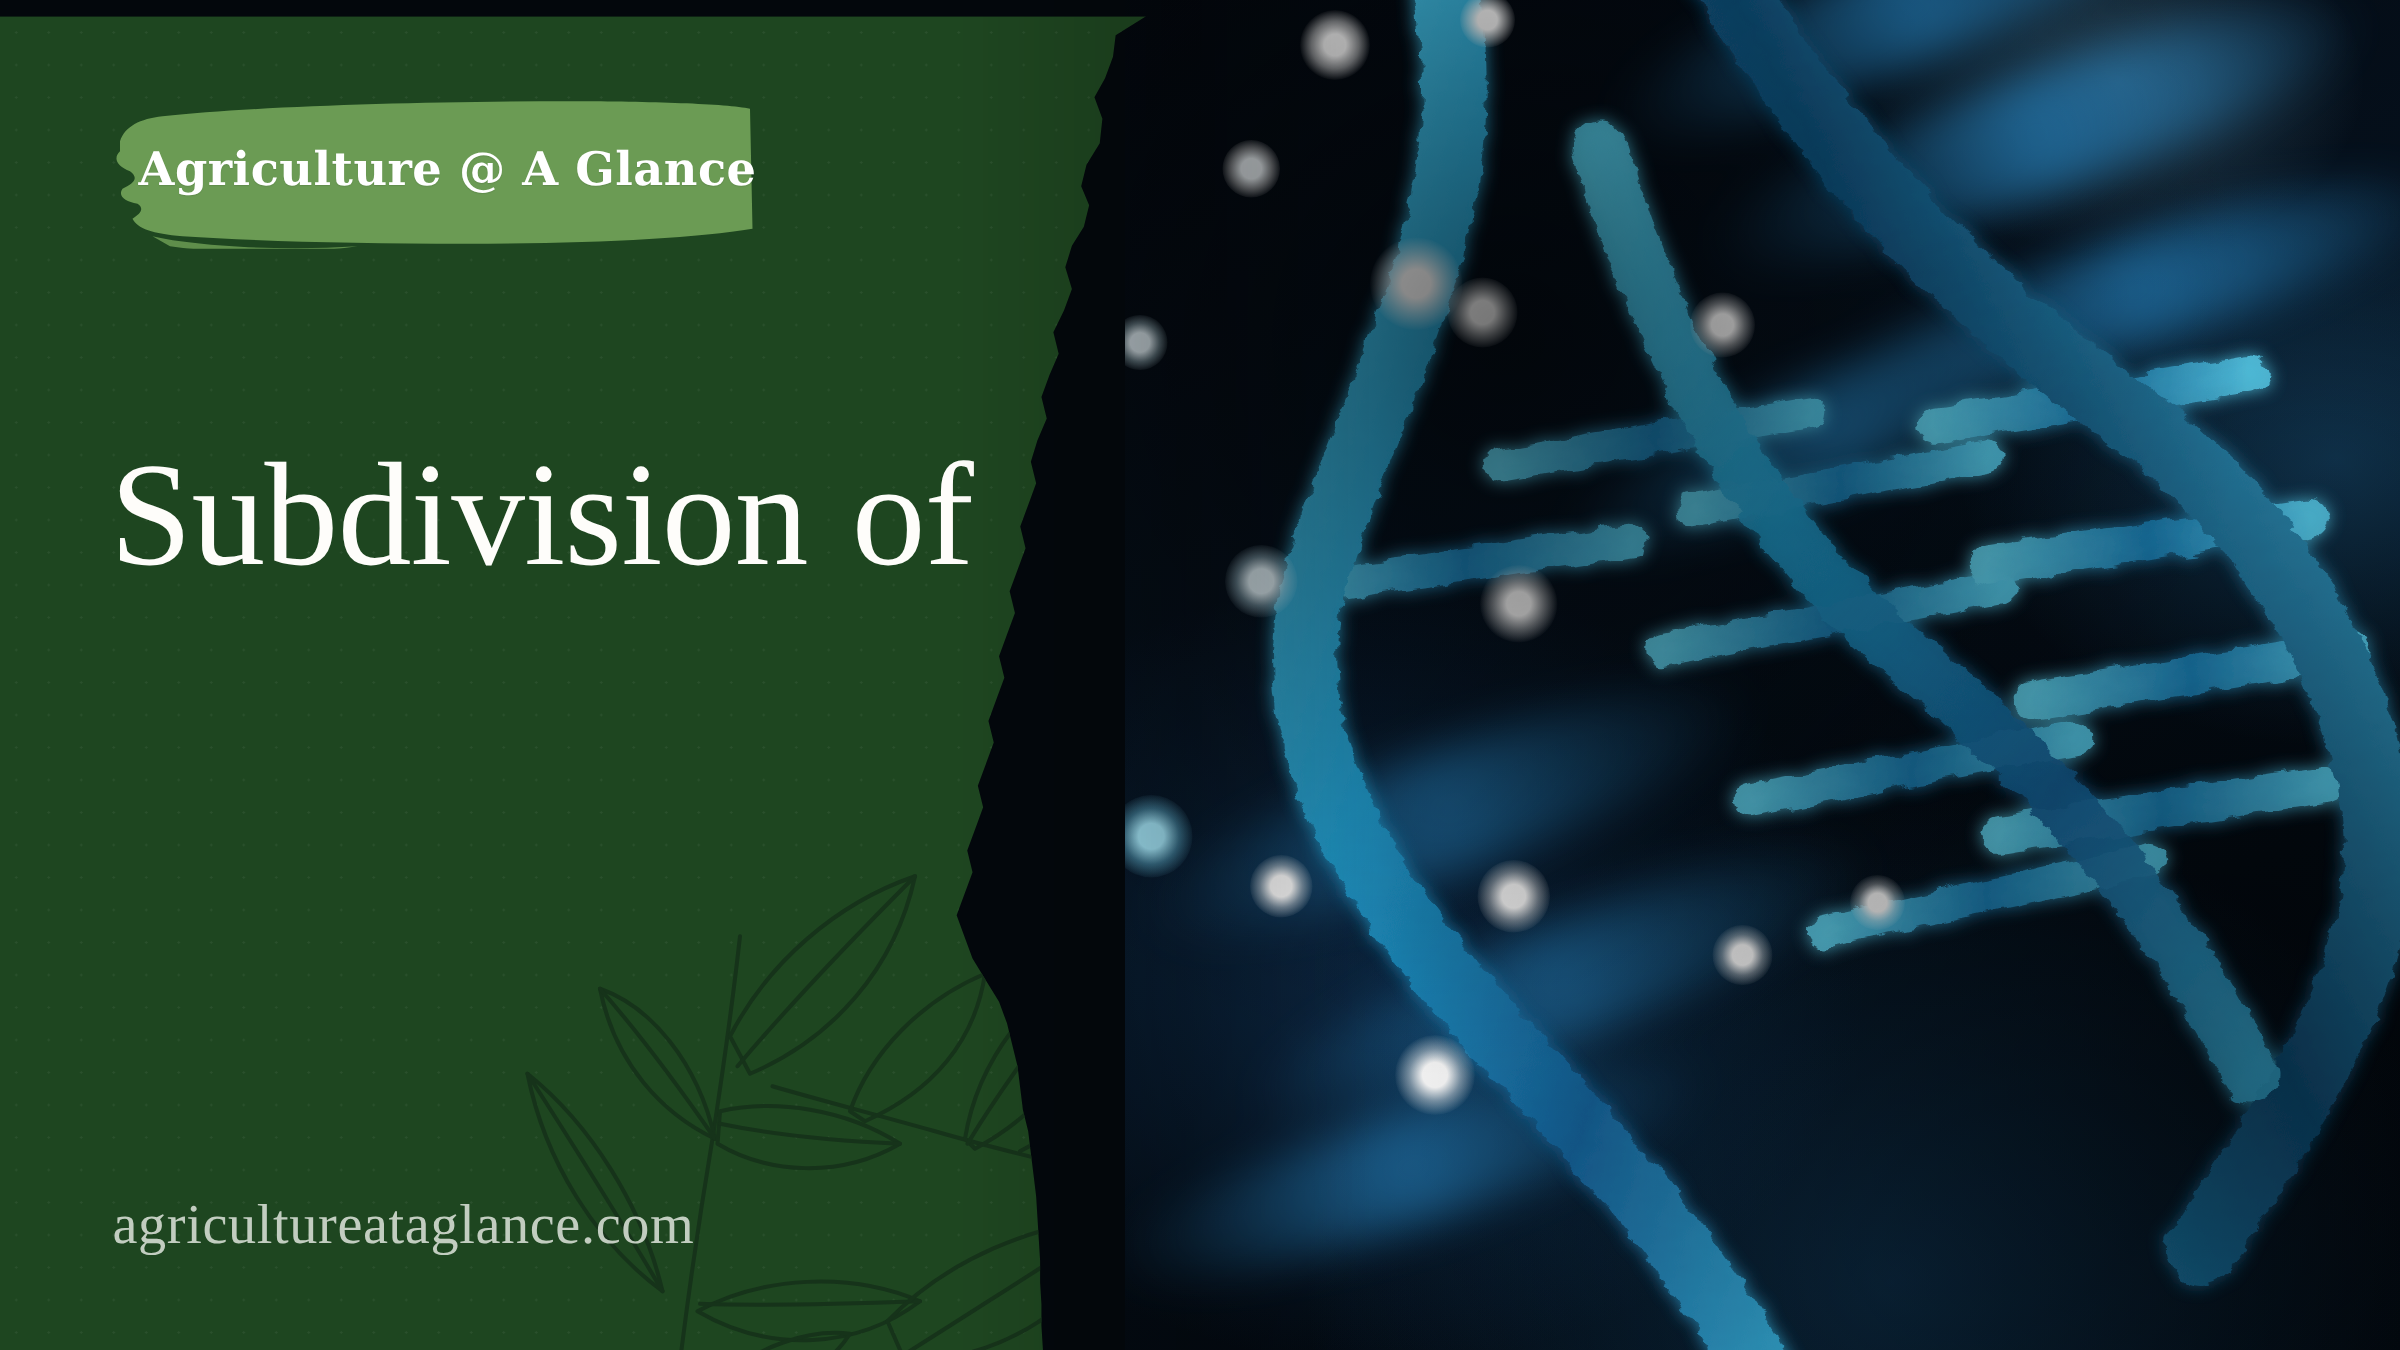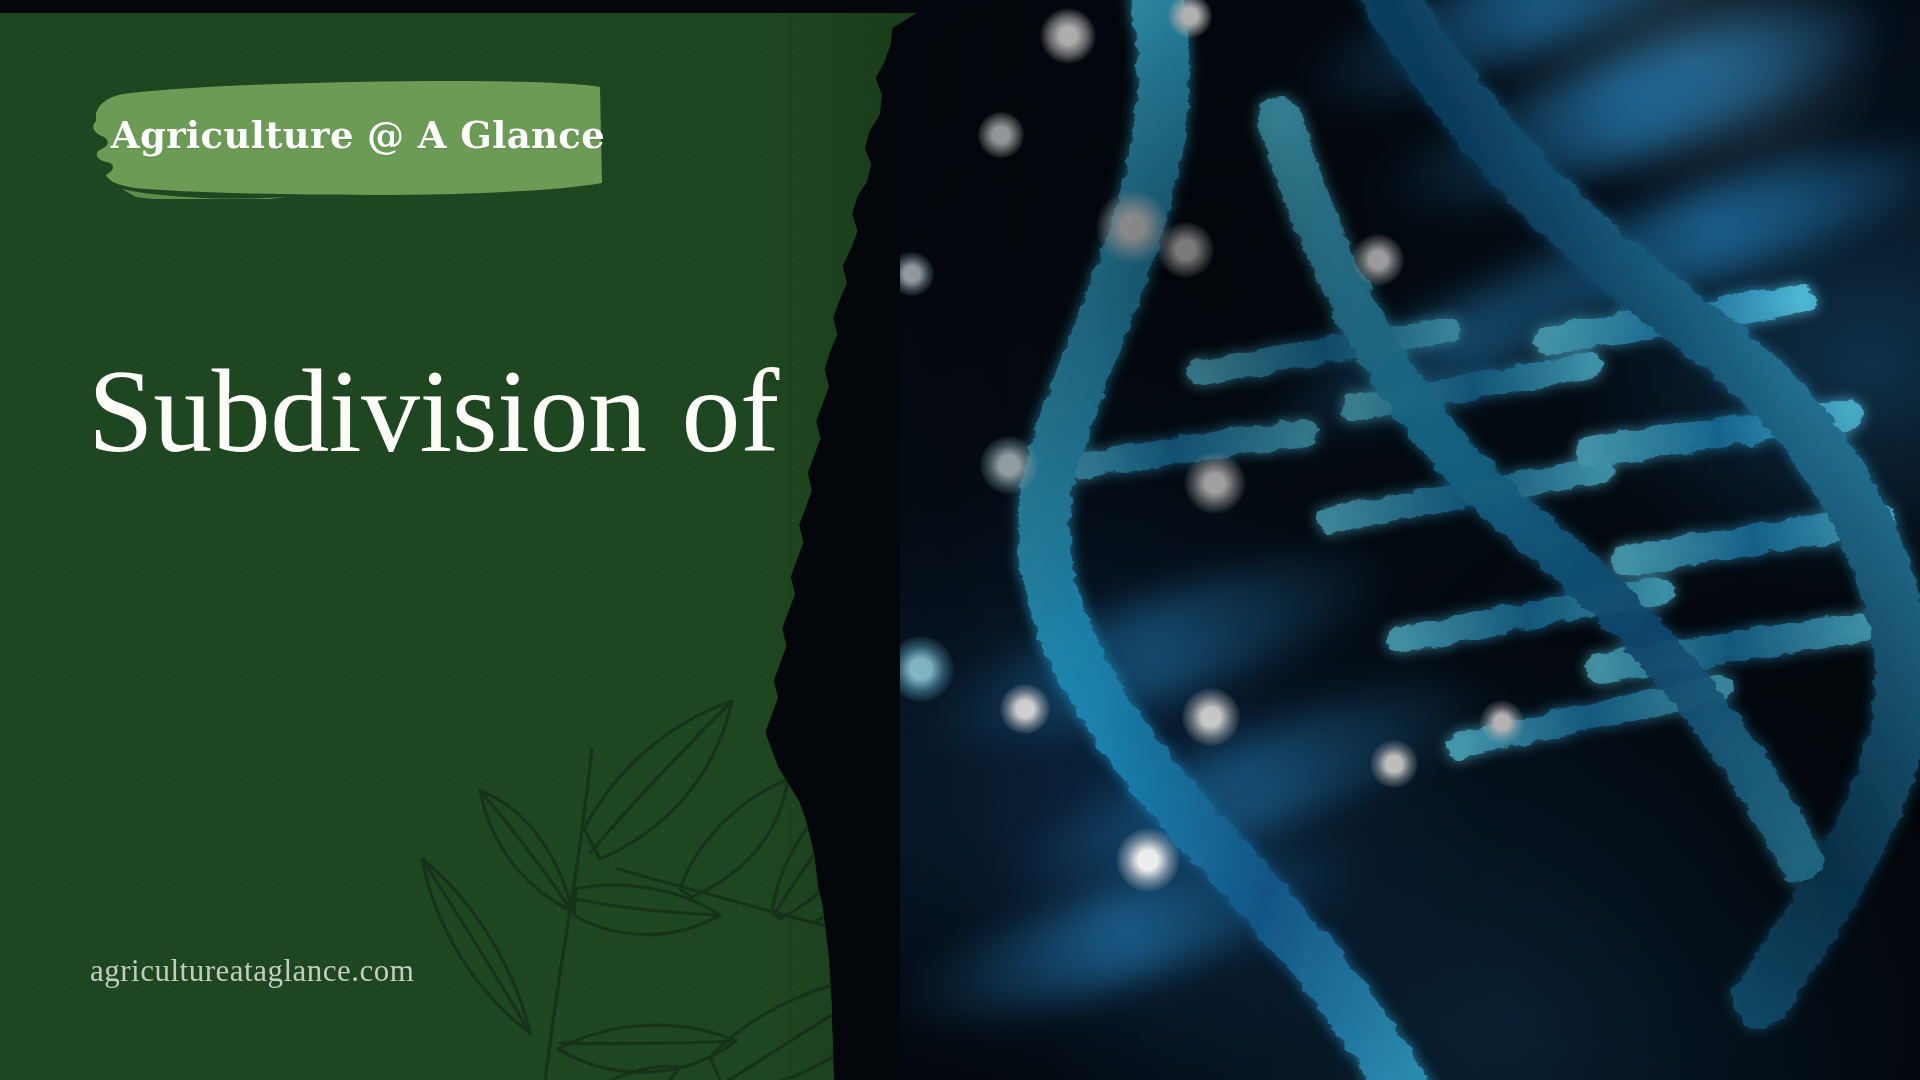--- a/index.html
+++ b/index.html
@@ -95,21 +95,21 @@
     font-weight:400;
     letter-spacing:-0.5px;
     word-spacing:6px;
   }
 
   
   .site-url{
     position:absolute; left:90px; top:940px;
     color:#cfd8cd;
     font-family:"Liberation Serif", serif;
-    font-size:31px;
+    font-size:45px;
     letter-spacing:.5px;
     opacity:.93;
   }
 
   
   .torn-edge{
     position:absolute; left:760px; top:0; width:340px; height:1080px;
     pointer-events:none;
   }
 </style>

